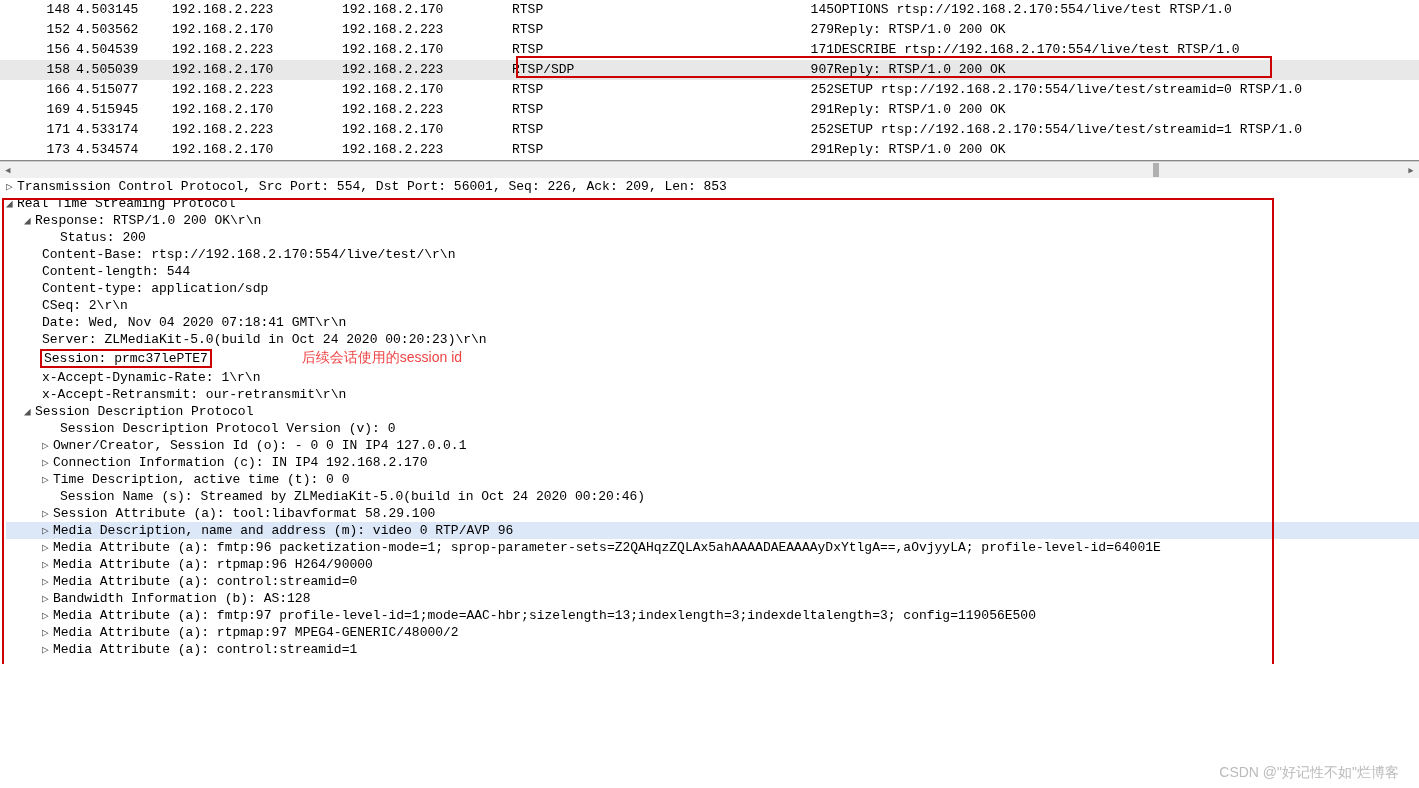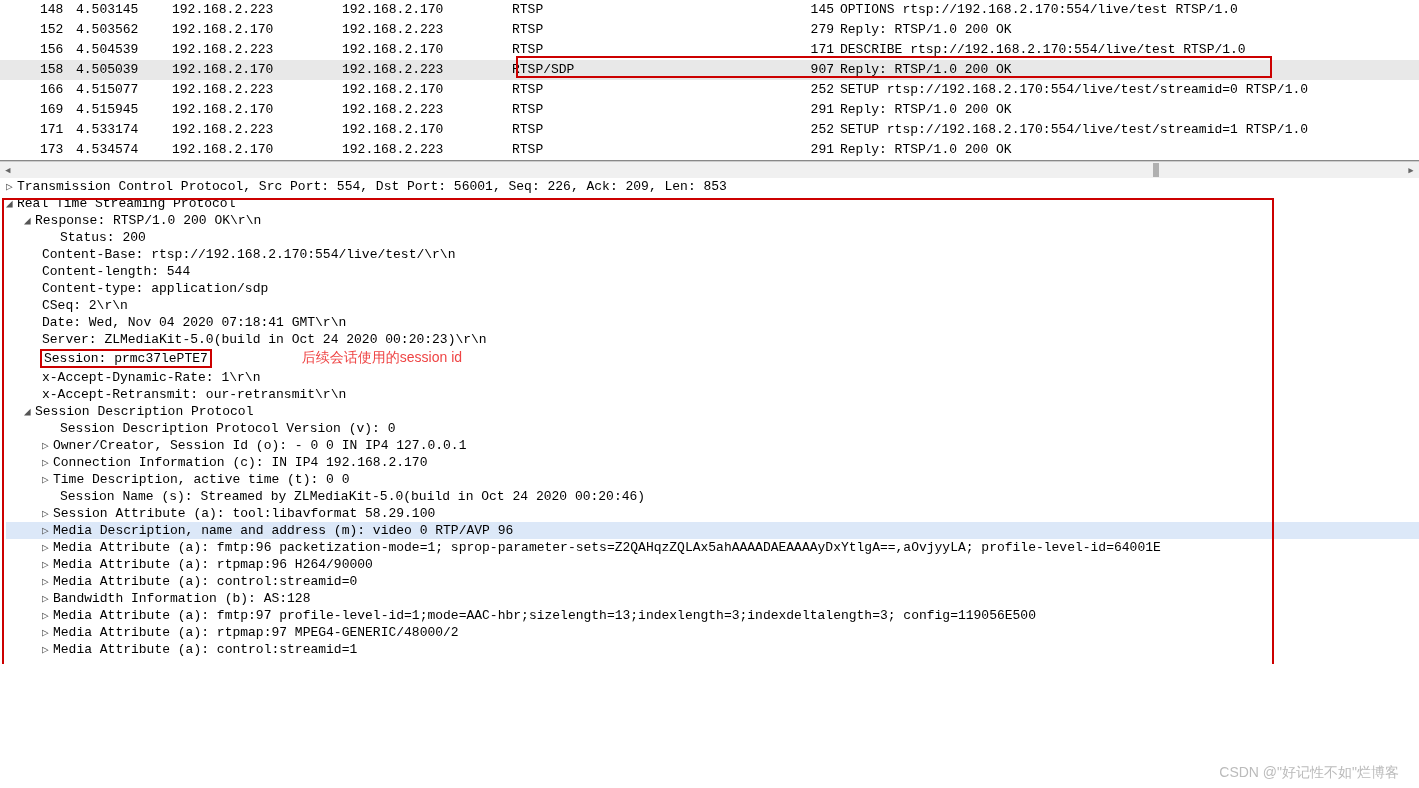--- a/index.html
+++ b/index.html
@@ -1,24 +1,24 @@
 <!DOCTYPE html>
 <html><head>
 <meta charset="utf-8">
 <style>
   html,body{margin:0;padding:0;font-family:Consolas,"Courier New",monospace;font-size:13px;color:#000;background:#fff;overflow:hidden}
   .packet-list{border-bottom:1px solid #888;background:#fff}
   .packet-row{display:flex;white-space:nowrap;padding:1px 0 1px 40px;line-height:18px}
   .packet-row.selected{background:#e8e8e8}
-  .col-no{width:30px;margin-right:6px}
+  .col-no{width:30px;text-align:right;margin-right:6px}
   .col-time{width:96px}
   .col-src{width:170px}
   .col-dst{width:170px}
   .col-proto{width:290px}
-  .col-len{width:32px;text-align:right;margin-right:6px}
+  .col-len{width:32px;text-align:right;}
   .col-info{flex:1}
   .hscroll{height:16px;background:#f0f0f0;border-top:1px solid #ccc;position:relative}
   .hscroll .thumb{position:absolute;height:14px;top:1px;right:260px;width:6px;background:#b0b0b0}
   .arrow-l,.arrow-r{position:absolute;top:0;width:16px;height:16px;display:flex;align-items:center;justify-content:center;color:#666}
   .arrow-l{left:0}.arrow-r{right:0}
   .details{padding:0 0 6px 6px}
   .details-line{padding:1px 0;white-space:pre}
   .tri{display:inline-block;width:11px;color:#555;font-size:11px}
   .lvl0{padding-left:0}
   .lvl1{padding-left:18px}

